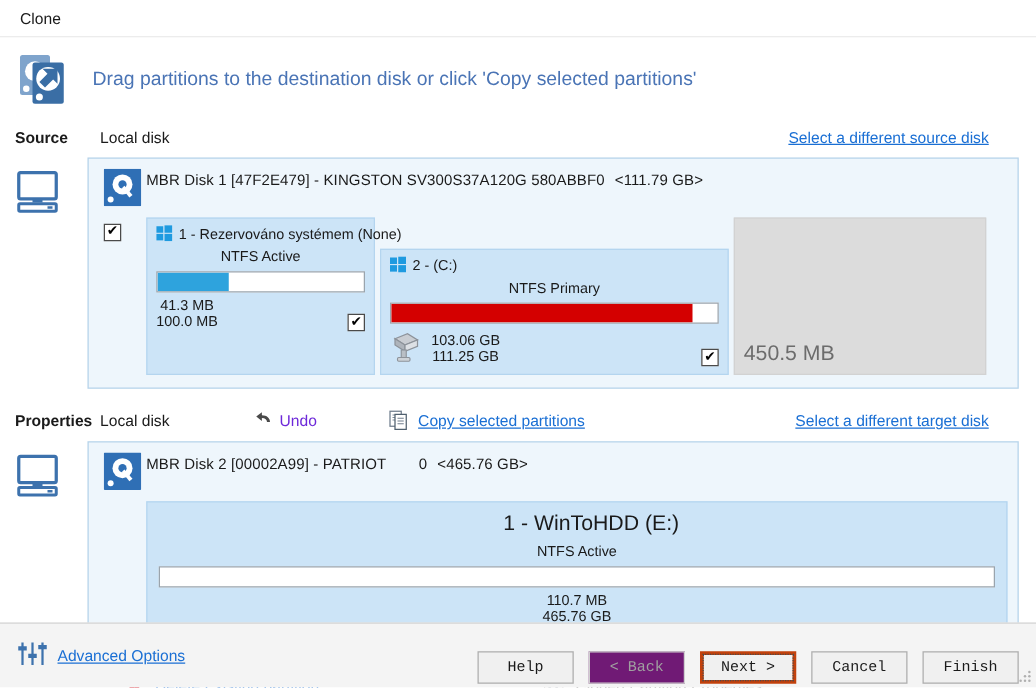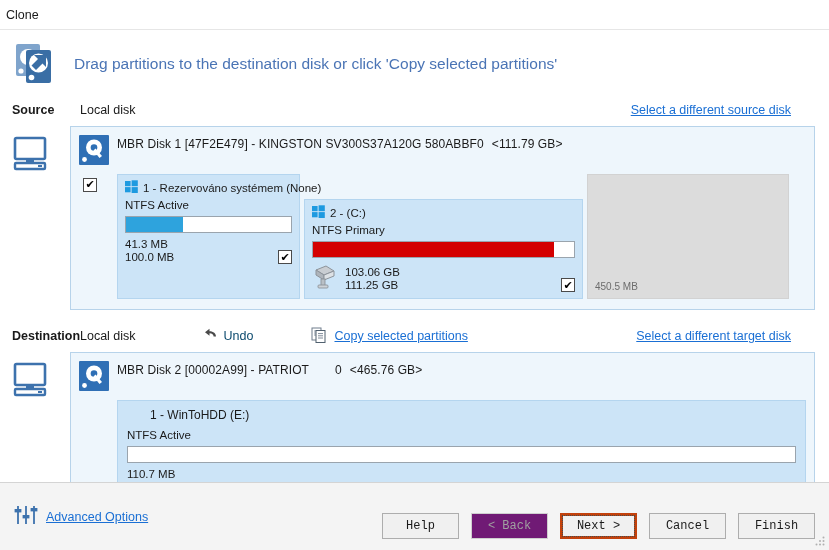--- a/index.html
+++ b/index.html
@@ -13,21 +13,21 @@
     overflow: hidden;
     position: relative;
   }
 
   
   #titlebar {
     height: 30px;
     background: #ffffff;
     border-bottom: 1px solid #e6e6e6;
     display: flex; align-items: center;
-    padding-left: 6px;
+    padding-left: 16px;
   }
   #titlebar .title { font-size: 12.5px; color: #1a1a1a; }
 
   
   #banner {
     height: 68px;
     display: flex; align-items: center;
     padding-left: 14px;
     background: #ffffff;
   }
@@ -43,33 +43,34 @@
     display: flex; align-items: center;
     height: 24px;
     padding-left: 12px;
     position: relative;
   }
   .sec-head .sec-label { font-weight: bold; font-size: 12.5px; width: 62px; }
   .sec-head .sec-sub { font-size: 12.5px; margin-left: 6px; }
   .link {
     color: #1a6fd4; text-decoration: underline; cursor: pointer; font-size: 12.5px;
   }
-  .link.dim { color: #0c4a6e; text-decoration: none; cursor: default; text-align: center; }
+  .link.dim { color: #6d28d9; text-decoration: none; cursor: default; text-align: center; }
 
   .headright { position: absolute; right: 38px; }
 
   
   .panel-row { display: flex; padding-left: 12px; padding-right: 14px; }
   .compicon { width: 58px; flex: 0 0 58px; padding-top: 10px; }
   .diskpanel {
     flex: 1 1 auto;
     border: 1px solid #b7d3ea;
     background: #eef6fc;
     padding: 6px 8px 10px 8px;
     position: relative;
+    text-align: center;
   }
   .disk-title-row { display: flex; align-items: flex-start; }
   .disk-ico-col { width: 38px; flex: 0 0 38px; padding-top: 2px; }
   .disk-title { font-size: 12px; padding-top: 4px; letter-spacing: 0.1px; }
   .disk-title .gap { display:inline-block; width: 26px; }
   .disk-title .gap2 { display:inline-block; width: 8px; }
 
   .parts { display: flex; gap: 4px; margin-top: 6px; }
   .part {
     background: #cce4f7;
@@ -86,38 +87,38 @@
   .bar .fill { height: 100%; }
   .p-bottom { display:flex; align-items:flex-end; margin-top: 5px; }
   .p-sizes { font-size: 11.5px; line-height: 13px; }
   .p-spacer { flex: 1 1 auto; }
 
   .unalloc {
     background: #dcdcdc;
     border: 1px solid #d2d2d2;
     position: relative;
   }
-  .unalloc .u-lab { position: absolute; left: 7px; bottom: 6px; font-size: 10px; color: #6c6c6c; }
+  .unalloc .u-lab { position: absolute; left: 7px; bottom: 6px; font-size: 17px; color: #6c6c6c; }
 
   
   .cb {
     width: 14px; height: 14px; border: 1px solid #4a4a4a; background: #fff;
     display: inline-flex; align-items: center; justify-content: center;
     font-size: 11px; line-height: 1; color: #000; flex: 0 0 14px;
   }
 
   .disk-cb { position: absolute; left: 12px; top: 50px; }
 
   
   .dest-part {
     background: #cce4f7; border: 1px solid #b4d5ef;
     margin-top: 6px; margin-left: 38px;
     padding: 7px 9px 8px 9px;
   }
-  .dest-part .d-title { font-size: 12px; margin-left: 23px; }
+  .dest-part .d-title { font-size: 17px; margin-left: 23px; }
   .dest-part .d-fs { font-size: 11.5px; margin-top: 7px; }
   .dest-part .d-sizes { font-size: 11.5px; line-height: 13px; margin-top: 5px; }
   .dest-underline { border-bottom: 2px solid #2f5c93; margin: 4px 0 0 38px; }
 
   
   #actionrow {
     display: flex; align-items: center; height: 28px;
     padding-left: 100px; margin-top: 8px;
   }
   #actionrow .spacer1 { width: 180px; }
@@ -125,21 +126,21 @@
   
   #copynext {
     display: flex; align-items: center; justify-content: flex-end;
     padding-right: 14px; height: 24px; gap: 6px;
   }
   #copynext .t { font-size: 12.5px; }
 
   
   #footer {
     position: absolute; left: 0; right: 0; bottom: 0;
-    height: 68px; border-top: 1px solid #d4d4d4;
+    height: 52px; border-top: 1px solid #d4d4d4;
     background: #f4f4f4;
     display: flex; align-items: center; padding: 0 14px;
   }
   #footer .adv { display: flex; align-items: center; gap: 8px; }
   #footer .btns { margin-left: auto; display: flex; gap: 12px; }
   .btn {
     width: 77px; height: 26px; background: #f0f0f0;
     border: 1px solid #adadad; font-size: 12px; color: #1a1a1a;
     display: flex; align-items: center; justify-content: center;
     font-family: Liberation Mono, monospace; cursor: pointer; margin-top: 19px;
@@ -271,21 +272,21 @@
       </div>
 
       <div class="part unalloc" style="width:202px;">
         <span class="u-lab">450.5 MB</span>
       </div>
     </div>
   </div>
 </div>
 
 <div class="sec-head" style="margin-top:14px;">
-  <span class="sec-label">Destination</span>
+  <span class="sec-label">Properties</span>
   <span class="sec-sub">Local disk</span>
 
   <span style="display:flex;align-items:center;gap:6px;margin-left:66px;">
     <span>
       <svg width="16" height="14" viewBox="0 0 16 14">
         <path d="M7.5 3.2 C11.5 3.2 14 5.5 14 8.6 L11.6 8.6 C11.6 6.6 10.1 5.3 7.5 5.3 L7.5 7.8 L3 4.2 L7.5 0.8 Z" fill="#4a4a4a"></path>
       </svg>
     </span>
     <span class="link dim">Undo</span>
   </span>

